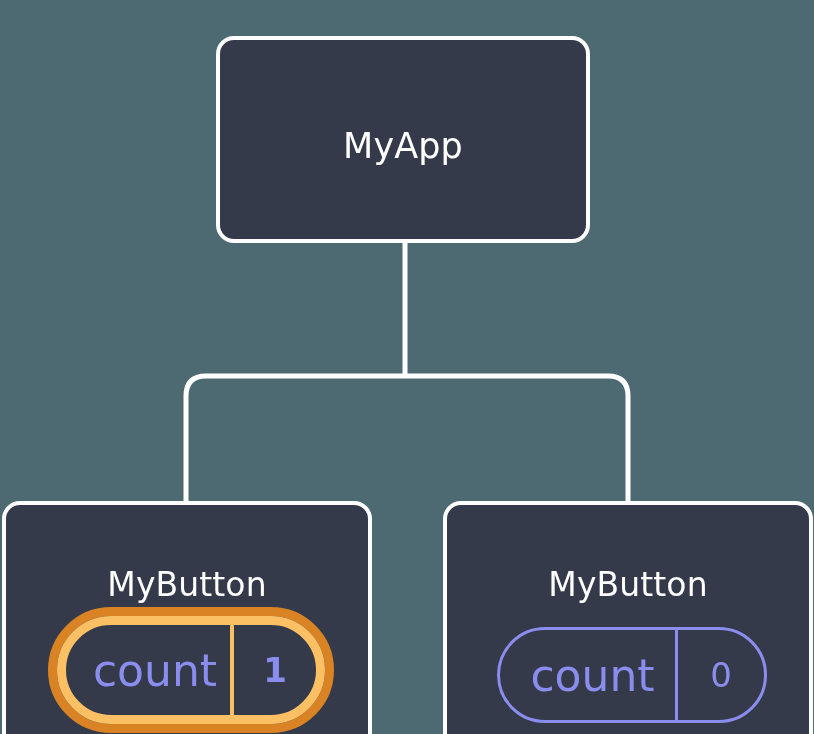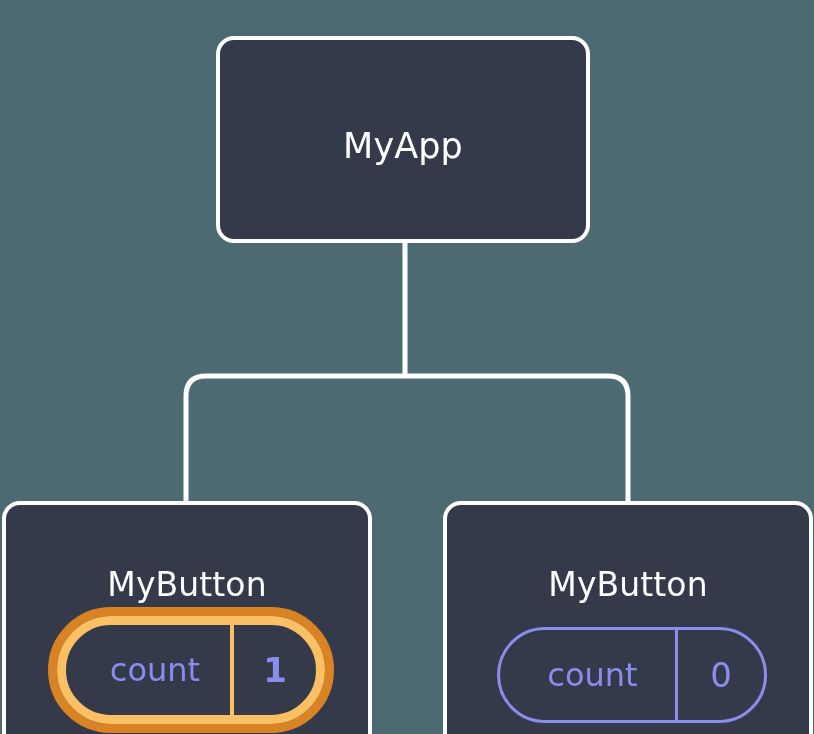--- a/index.html
+++ b/index.html
@@ -150,21 +150,21 @@
   .pill-hl-inner .pill-divider {
     background: #fbbf64;
     width: 4px;
   }
 
   .pill-key {
     flex: 1 1 auto;
     display: flex;
     align-items: center;
     justify-content: center;
-    font-size: 32px;
+    font-size: 44px;
     font-weight: 400;
     padding-left: 10px;
     white-space: nowrap;
   }
 
   .pill-divider {
     flex: 0 0 auto;
     width: 3px;
     align-self: stretch;
   }

